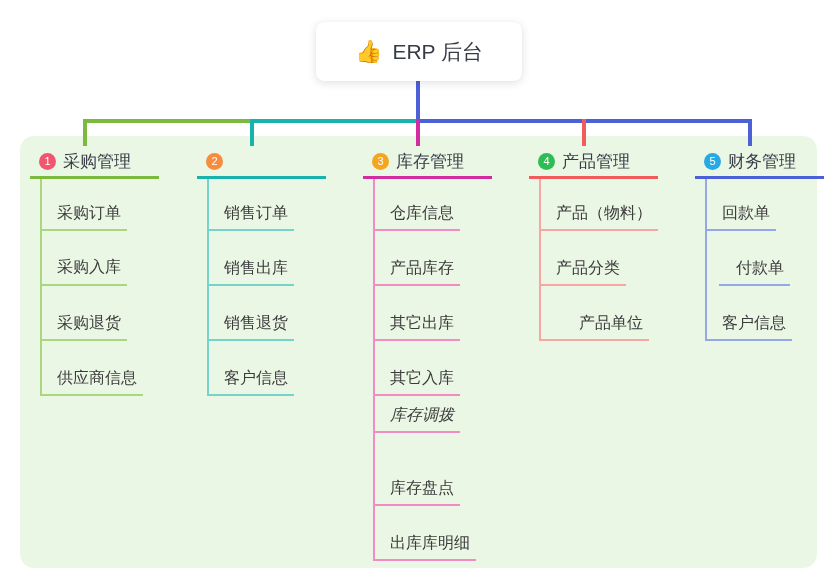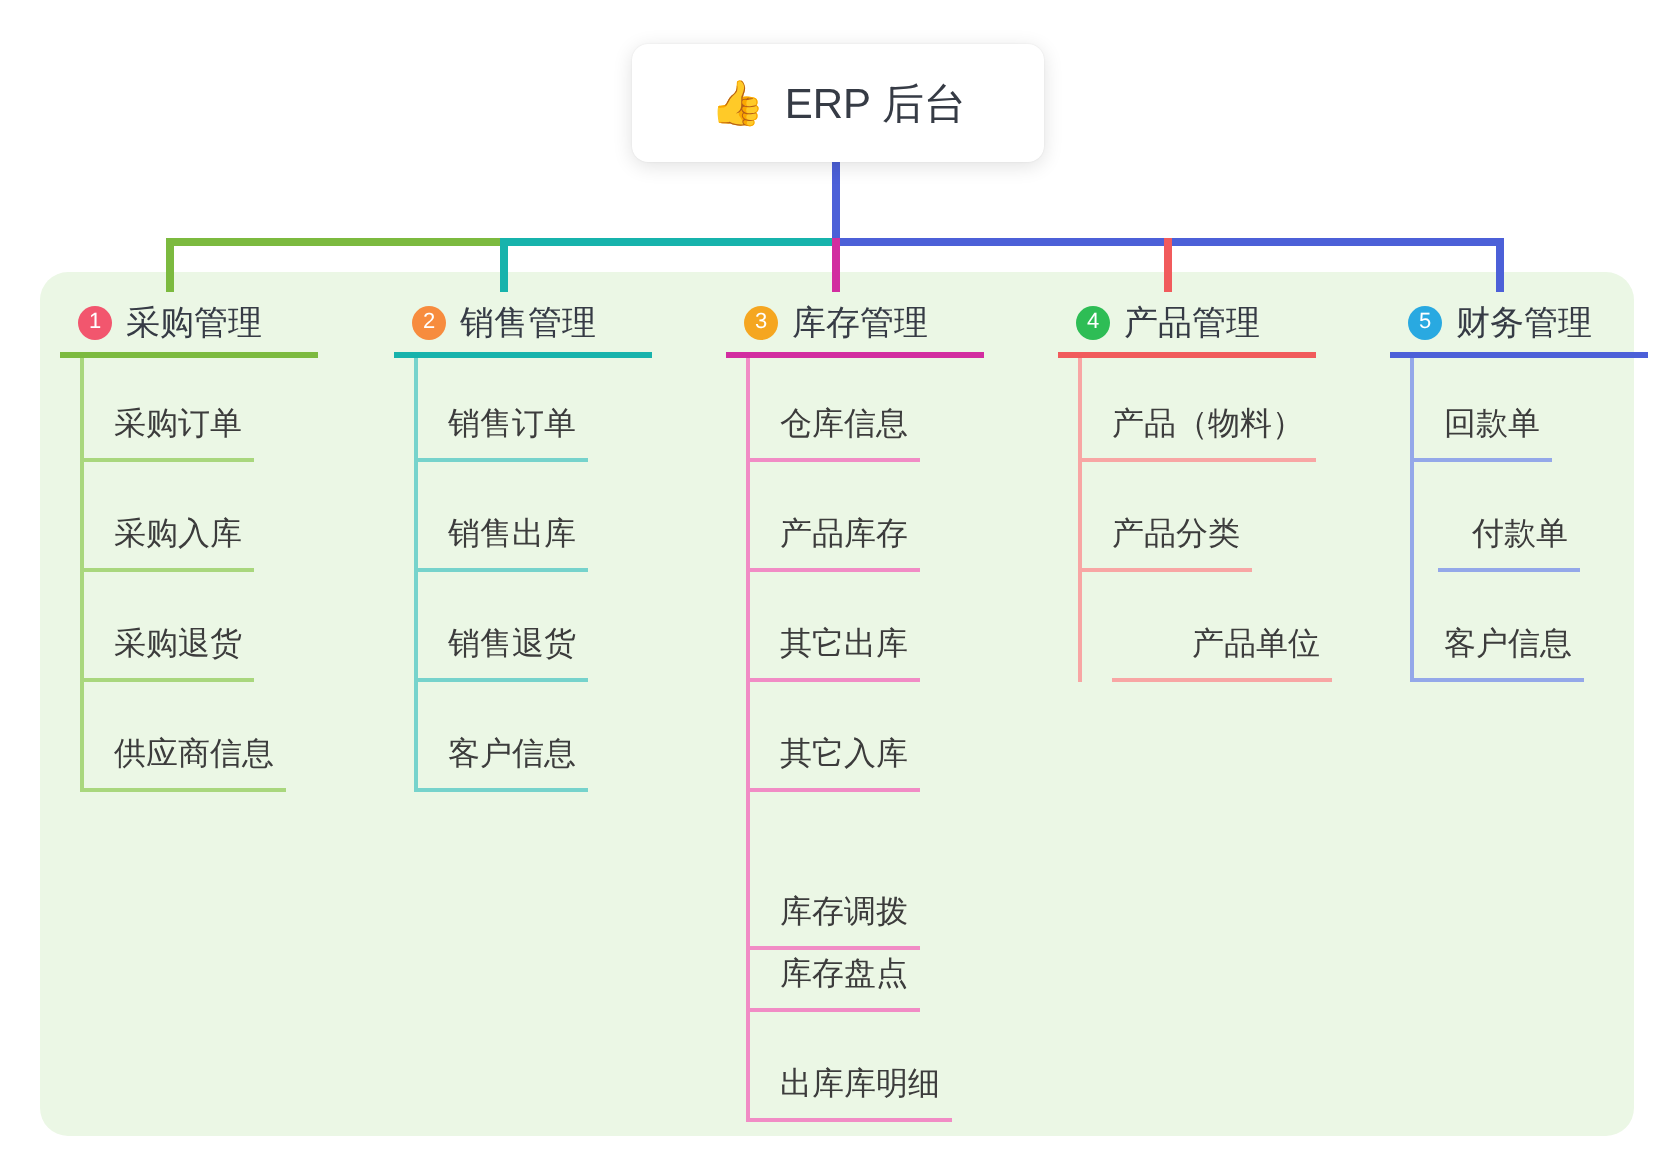--- a/index.html
+++ b/index.html
@@ -67,48 +67,47 @@
         <span class="topic-label">采购管理</span>
       </div>
       <div class="child" style="left: 40px; top: 203px; border-bottom-color: rgb(169, 215, 125); font-family: Liberation Serif, serif;">采购订单</div>
       <div class="child" style="left: 40px; top: 258px; border-bottom-color: rgb(169, 215, 125); font-family: Liberation Mono, monospace;">采购入库</div>
       <div class="child" style="left: 40px; top: 313px; border-bottom-color: rgb(169, 215, 125);">采购退货</div>
       <div class="child" style="left: 40px; top: 368px; border-bottom-color: rgb(169, 215, 125);">供应商信息</div>
       <div class="topic" style="left: 197px; top: 146px; border-bottom-color: rgb(23, 179, 172);">
         <div class="badge" style="background: rgb(247, 140, 62);">
           <span>2</span>
         </div>
-        <span class="topic-label">销售管理</span>
       </div>
       <div class="child" style="left: 207px; top: 203px; border-bottom-color: rgb(118, 211, 204);">销售订单</div>
       <div class="child" style="left: 207px; top: 258px; border-bottom-color: rgb(118, 211, 204);">销售出库</div>
       <div class="child" style="left: 207px; top: 313px; border-bottom-color: rgb(118, 211, 204);">销售退货</div>
       <div class="child" style="left: 207px; top: 368px; border-bottom-color: rgb(118, 211, 204);">客户信息</div>
       <div class="topic" style="left: 363px; top: 146px; border-bottom-color: rgb(210, 45, 160);">
         <div class="badge" style="background: rgb(245, 166, 32);">
           <span>3</span>
         </div>
         <span class="topic-label">库存管理</span>
       </div>
       <div class="child" style="left: 373px; top: 203px; border-bottom-color: rgb(241, 140, 197);">仓库信息</div>
       <div class="child" style="left: 373px; top: 258px; border-bottom-color: rgb(241, 140, 197);">产品库存</div>
       <div class="child" style="left: 373px; top: 313px; border-bottom-color: rgb(241, 140, 197);">其它出库</div>
       <div class="child" style="left: 373px; top: 368px; border-bottom-color: rgb(241, 140, 197);">其它入库</div>
-      <div class="child" style="left: 373px; top: 447px; border-bottom-color: rgb(241, 140, 197);">库存调拨</div>
+      <div class="child" style="left: 373px; top: 405px; border-bottom-color: rgb(241, 140, 197); font-style: italic;">库存调拨</div>
       <div class="child" style="left: 373px; top: 478px; border-bottom-color: rgb(241, 140, 197);">库存盘点</div>
       <div class="child" style="left: 373px; top: 533px; border-bottom-color: rgb(241, 140, 197);">出库库明细</div>
       <div class="topic" style="left: 529px; top: 146px; border-bottom-color: rgb(241, 91, 92);">
         <div class="badge" style="background: rgb(46, 189, 85);">
           <span>4</span>
         </div>
         <span class="topic-label">产品管理</span>
       </div>
       <div class="child" style="left: 539px; top: 203px; border-bottom-color: rgb(248, 166, 164);">产品（物料）</div>
       <div class="child" style="left: 539px; top: 258px; border-bottom-color: rgb(248, 166, 164);">产品分类</div>
-      <div class="child" style="left: 556px; top: 313px; border-bottom-color: rgb(248, 166, 164); padding-left: 40px;">产品单位</div>
+      <div class="child" style="left: 539px; top: 313px; border-bottom-color: rgb(248, 166, 164); padding-left: 40px;">产品单位</div>
       <div class="topic" style="left: 695px; top: 146px; border-bottom-color: rgb(76, 96, 216);">
         <div class="badge" style="background: rgb(41, 169, 225);">
           <span>5</span>
         </div>
         <span class="topic-label">财务管理</span>
       </div>
       <div class="child" style="left: 705px; top: 203px; border-bottom-color: rgb(148, 168, 233);">回款单</div>
       <div class="child" style="left: 705px; top: 258px; border-bottom-color: rgb(148, 168, 233); margin-left: 14px;">付款单</div>
       <div class="child" style="left: 705px; top: 313px; border-bottom-color: rgb(148, 168, 233);">客户信息</div>
     </div>

